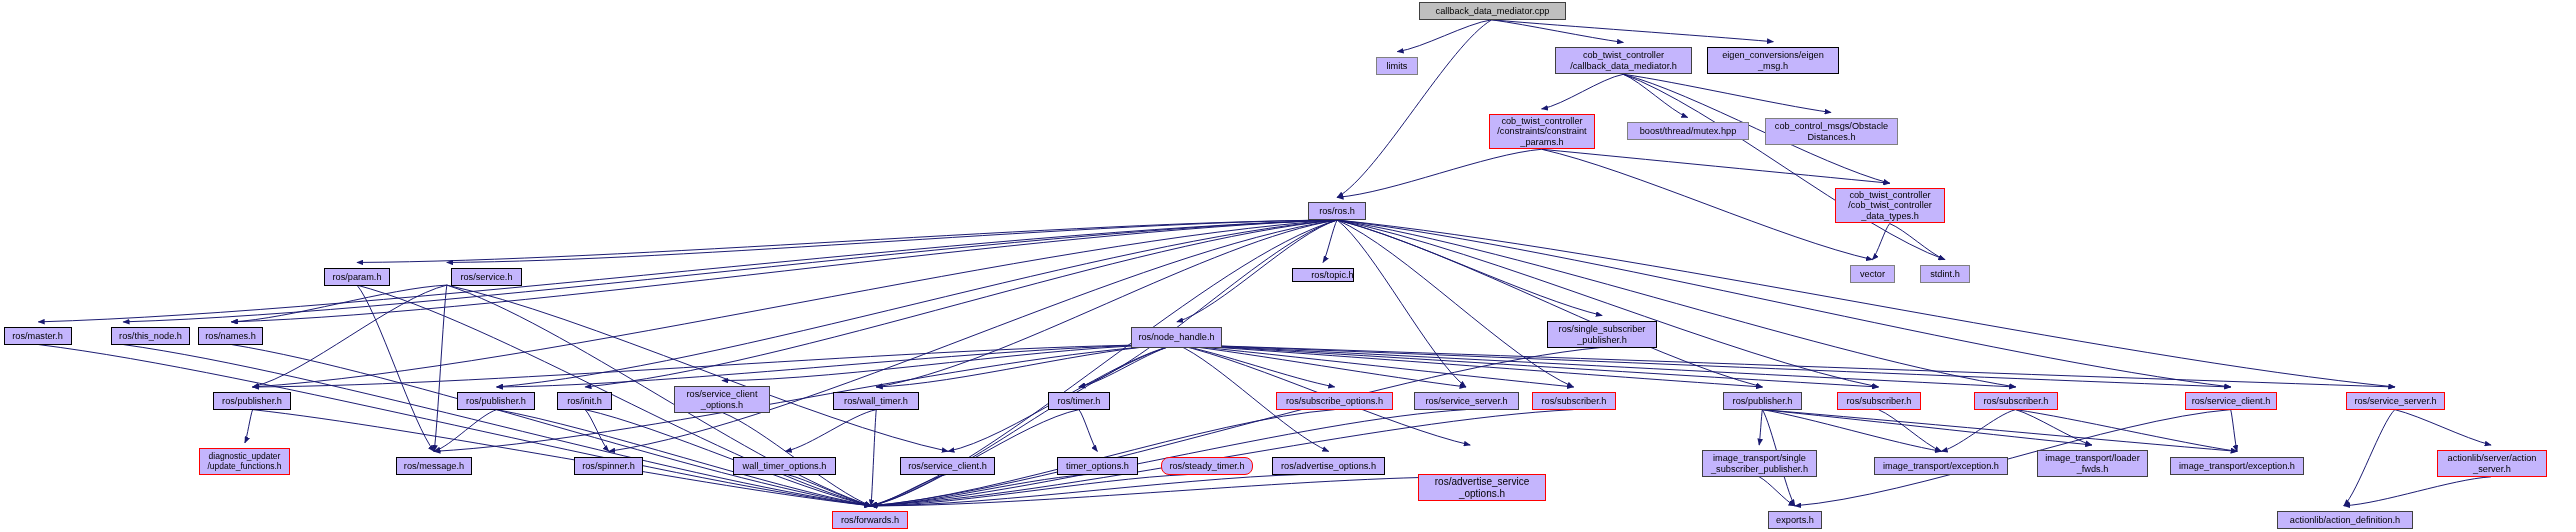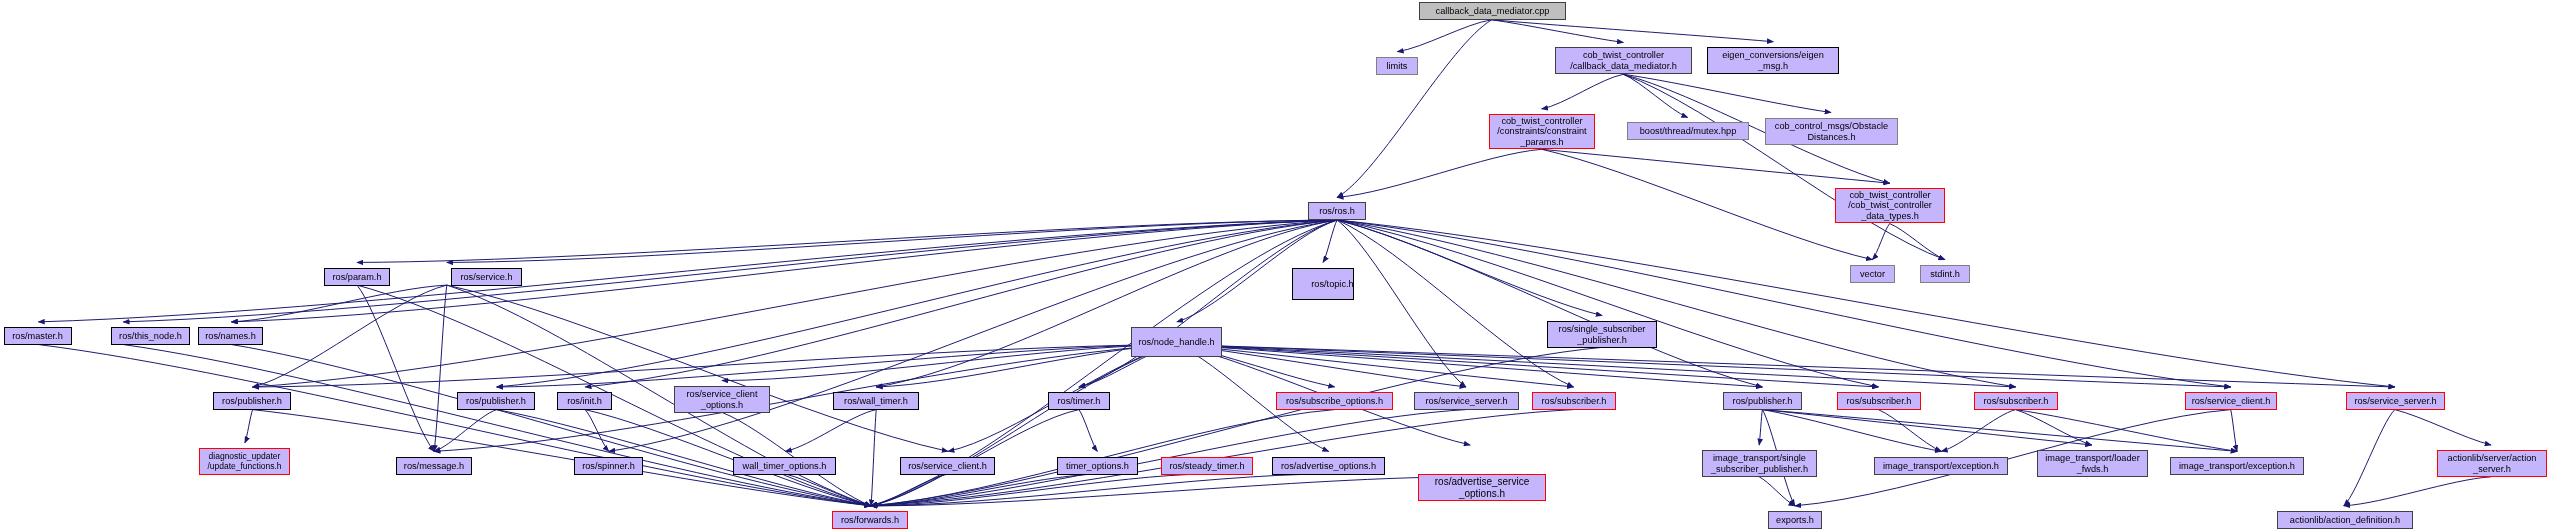--- a/index.html
+++ b/index.html
@@ -178,27 +178,27 @@
 _params.h</span></div>
       <div class="node gray" style="left: 1627px; top: 122px; width: 122px; height: 17.7px; font-size: 9.2px;"><span>boost/thread/mutex.hpp</span></div>
       <div class="node gray" style="left: 1765px; top: 118px; width: 133px; height: 27px; font-size: 9.2px;"><span>cob_control_msgs/Obstacle
 Distances.h</span></div>
       <div class="node red" style="left: 1835px; top: 188px; width: 110px; height: 35px; font-size: 9.2px;"><span>cob_twist_controller
 /cob_twist_controller
 _data_types.h</span></div>
       <div class="node dark" style="left: 1308px; top: 202px; width: 58px; height: 17.7px; font-size: 9.2px;"><span>ros/ros.h</span></div>
       <div class="node gray" style="left: 1850px; top: 265px; width: 45px; height: 17.7px; font-size: 9.2px;"><span>vector</span></div>
       <div class="node gray" style="left: 1920px; top: 265px; width: 50px; height: 17.7px; font-size: 9.2px;"><span>stdint.h</span></div>
-      <div class="node" style="left: 1292px; top: 268px; width: 62px; height: 32px; font-size: 9.2px; padding-left: 21px;"><span>ros/topic.h</span></div>
+      <div class="node" style="left: 1292px; top: 268px; width: 62px; height: 14px; font-size: 9.2px; padding-left: 21px;"><span>ros/topic.h</span></div>
       <div class="node" style="left: 324px; top: 268px; width: 66px; height: 17.7px; font-size: 9.2px;"><span>ros/param.h</span></div>
       <div class="node" style="left: 411px; top: 268px; width: 71px; height: 17.7px; font-size: 9.2px; margin-left: 40px;"><span>ros/service.h</span></div>
       <div class="node" style="left: 3.5px; top: 327px; width: 68px; height: 17.7px; font-size: 9.2px;"><span>ros/master.h</span></div>
       <div class="node" style="left: 83px; top: 327px; width: 79px; height: 17.7px; font-size: 9.2px; margin-left: 28px;"><span>ros/this_node.h</span></div>
       <div class="node" style="left: 198px; top: 327px; width: 65px; height: 17.7px; font-size: 9.2px;"><span>ros/names.h</span></div>
-      <div class="node dark" style="left: 1131px; top: 327px; width: 91px; height: 30px; font-size: 9.2px; align-items: center;"><span>ros/node_handle.h</span></div>
+      <div class="node dark" style="left: 1131px; top: 327px; width: 91px; height: 21px; font-size: 9.2px; align-items: center;"><span>ros/node_handle.h</span></div>
       <div class="node" style="left: 1547px; top: 321px; width: 110px; height: 27px; font-size: 9.2px;"><span>ros/single_subscriber
 _publisher.h</span></div>
       <div class="node" style="left: 213px; top: 392px; width: 78px; height: 17.7px; font-size: 9.2px;"><span>ros/publisher.h</span></div>
       <div class="node" style="left: 457px; top: 392px; width: 78px; height: 17.7px; font-size: 9.2px;"><span>ros/publisher.h</span></div>
       <div class="node" style="left: 557px; top: 392px; width: 55px; height: 17.7px; font-size: 9.2px;"><span>ros/init.h</span></div>
       <div class="node dark" style="left: 674px; top: 386px; width: 96px; height: 27px; font-size: 9.2px;"><span>ros/service_client
 _options.h</span></div>
       <div class="node" style="left: 833px; top: 392px; width: 86px; height: 17.7px; font-size: 9.2px;"><span>ros/wall_timer.h</span></div>
       <div class="node" style="left: 1048px; top: 392px; width: 62px; height: 17.7px; font-size: 9.2px;"><span>ros/timer.h</span></div>
       <div class="node red" style="left: 1276px; top: 392px; width: 117px; height: 17.7px; font-size: 9.2px;"><span>ros/subscribe_options.h</span></div>
@@ -209,21 +209,21 @@
       <div class="node red" style="left: 1974px; top: 392px; width: 84px; height: 17.7px; font-size: 9.2px;"><span>ros/subscriber.h</span></div>
       <div class="node red" style="left: 2185px; top: 392px; width: 92px; height: 17.7px; font-size: 9.2px;"><span>ros/service_client.h</span></div>
       <div class="node red" style="left: 2346px; top: 392px; width: 99px; height: 17.7px; font-size: 9.2px;"><span>ros/service_server.h</span></div>
       <div class="node red" style="left: 199px; top: 448px; width: 91px; height: 27px; font-size: 8.5px;"><span>diagnostic_updater
 /update_functions.h</span></div>
       <div class="node" style="left: 396px; top: 457px; width: 76px; height: 17.7px; font-size: 9.2px;"><span>ros/message.h</span></div>
       <div class="node" style="left: 574px; top: 457px; width: 69px; height: 17.7px; font-size: 9.2px;"><span>ros/spinner.h</span></div>
       <div class="node" style="left: 733px; top: 457px; width: 103px; height: 17.7px; font-size: 9.2px;"><span>wall_timer_options.h</span></div>
       <div class="node" style="left: 900px; top: 457px; width: 95px; height: 17.7px; font-size: 9.2px;"><span>ros/service_client.h</span></div>
       <div class="node" style="left: 1057px; top: 457px; width: 81px; height: 17.7px; font-size: 9.2px;"><span>timer_options.h</span></div>
-      <div class="node red" style="left: 1161px; top: 457px; width: 92px; height: 17.7px; font-size: 9.2px;"><span>ros/steady_timer.h</span></div>
+      <div class="node red" style="left: 1161px; top: 457px; width: 92px; height: 17.7px; font-size: 9.2px; border-radius: 8px;"><span>ros/steady_timer.h</span></div>
       <div class="node" style="left: 1272px; top: 457px; width: 113px; height: 17.7px; font-size: 9.2px;"><span>ros/advertise_options.h</span></div>
       <div class="node red" style="left: 1418px; top: 474px; width: 128px; height: 27px; font-size: 10px;"><span>ros/advertise_service
 _options.h</span></div>
       <div class="node dark" style="left: 1702px; top: 450px; width: 115px; height: 27px; font-size: 9.2px;"><span>image_transport/single
 _subscriber_publisher.h</span></div>
       <div class="node dark" style="left: 1874px; top: 457px; width: 134px; height: 17.7px; font-size: 9.2px;"><span>image_transport/exception.h</span></div>
       <div class="node dark" style="left: 2037px; top: 450px; width: 111px; height: 27px; font-size: 9.2px;"><span>image_transport/loader
 _fwds.h</span></div>
       <div class="node dark" style="left: 2170px; top: 457px; width: 134px; height: 17.7px; font-size: 9.2px;"><span>image_transport/exception.h</span></div>
       <div class="node red" style="left: 2437px; top: 450px; width: 110px; height: 27px; font-size: 9.2px;"><span>actionlib/server/action

